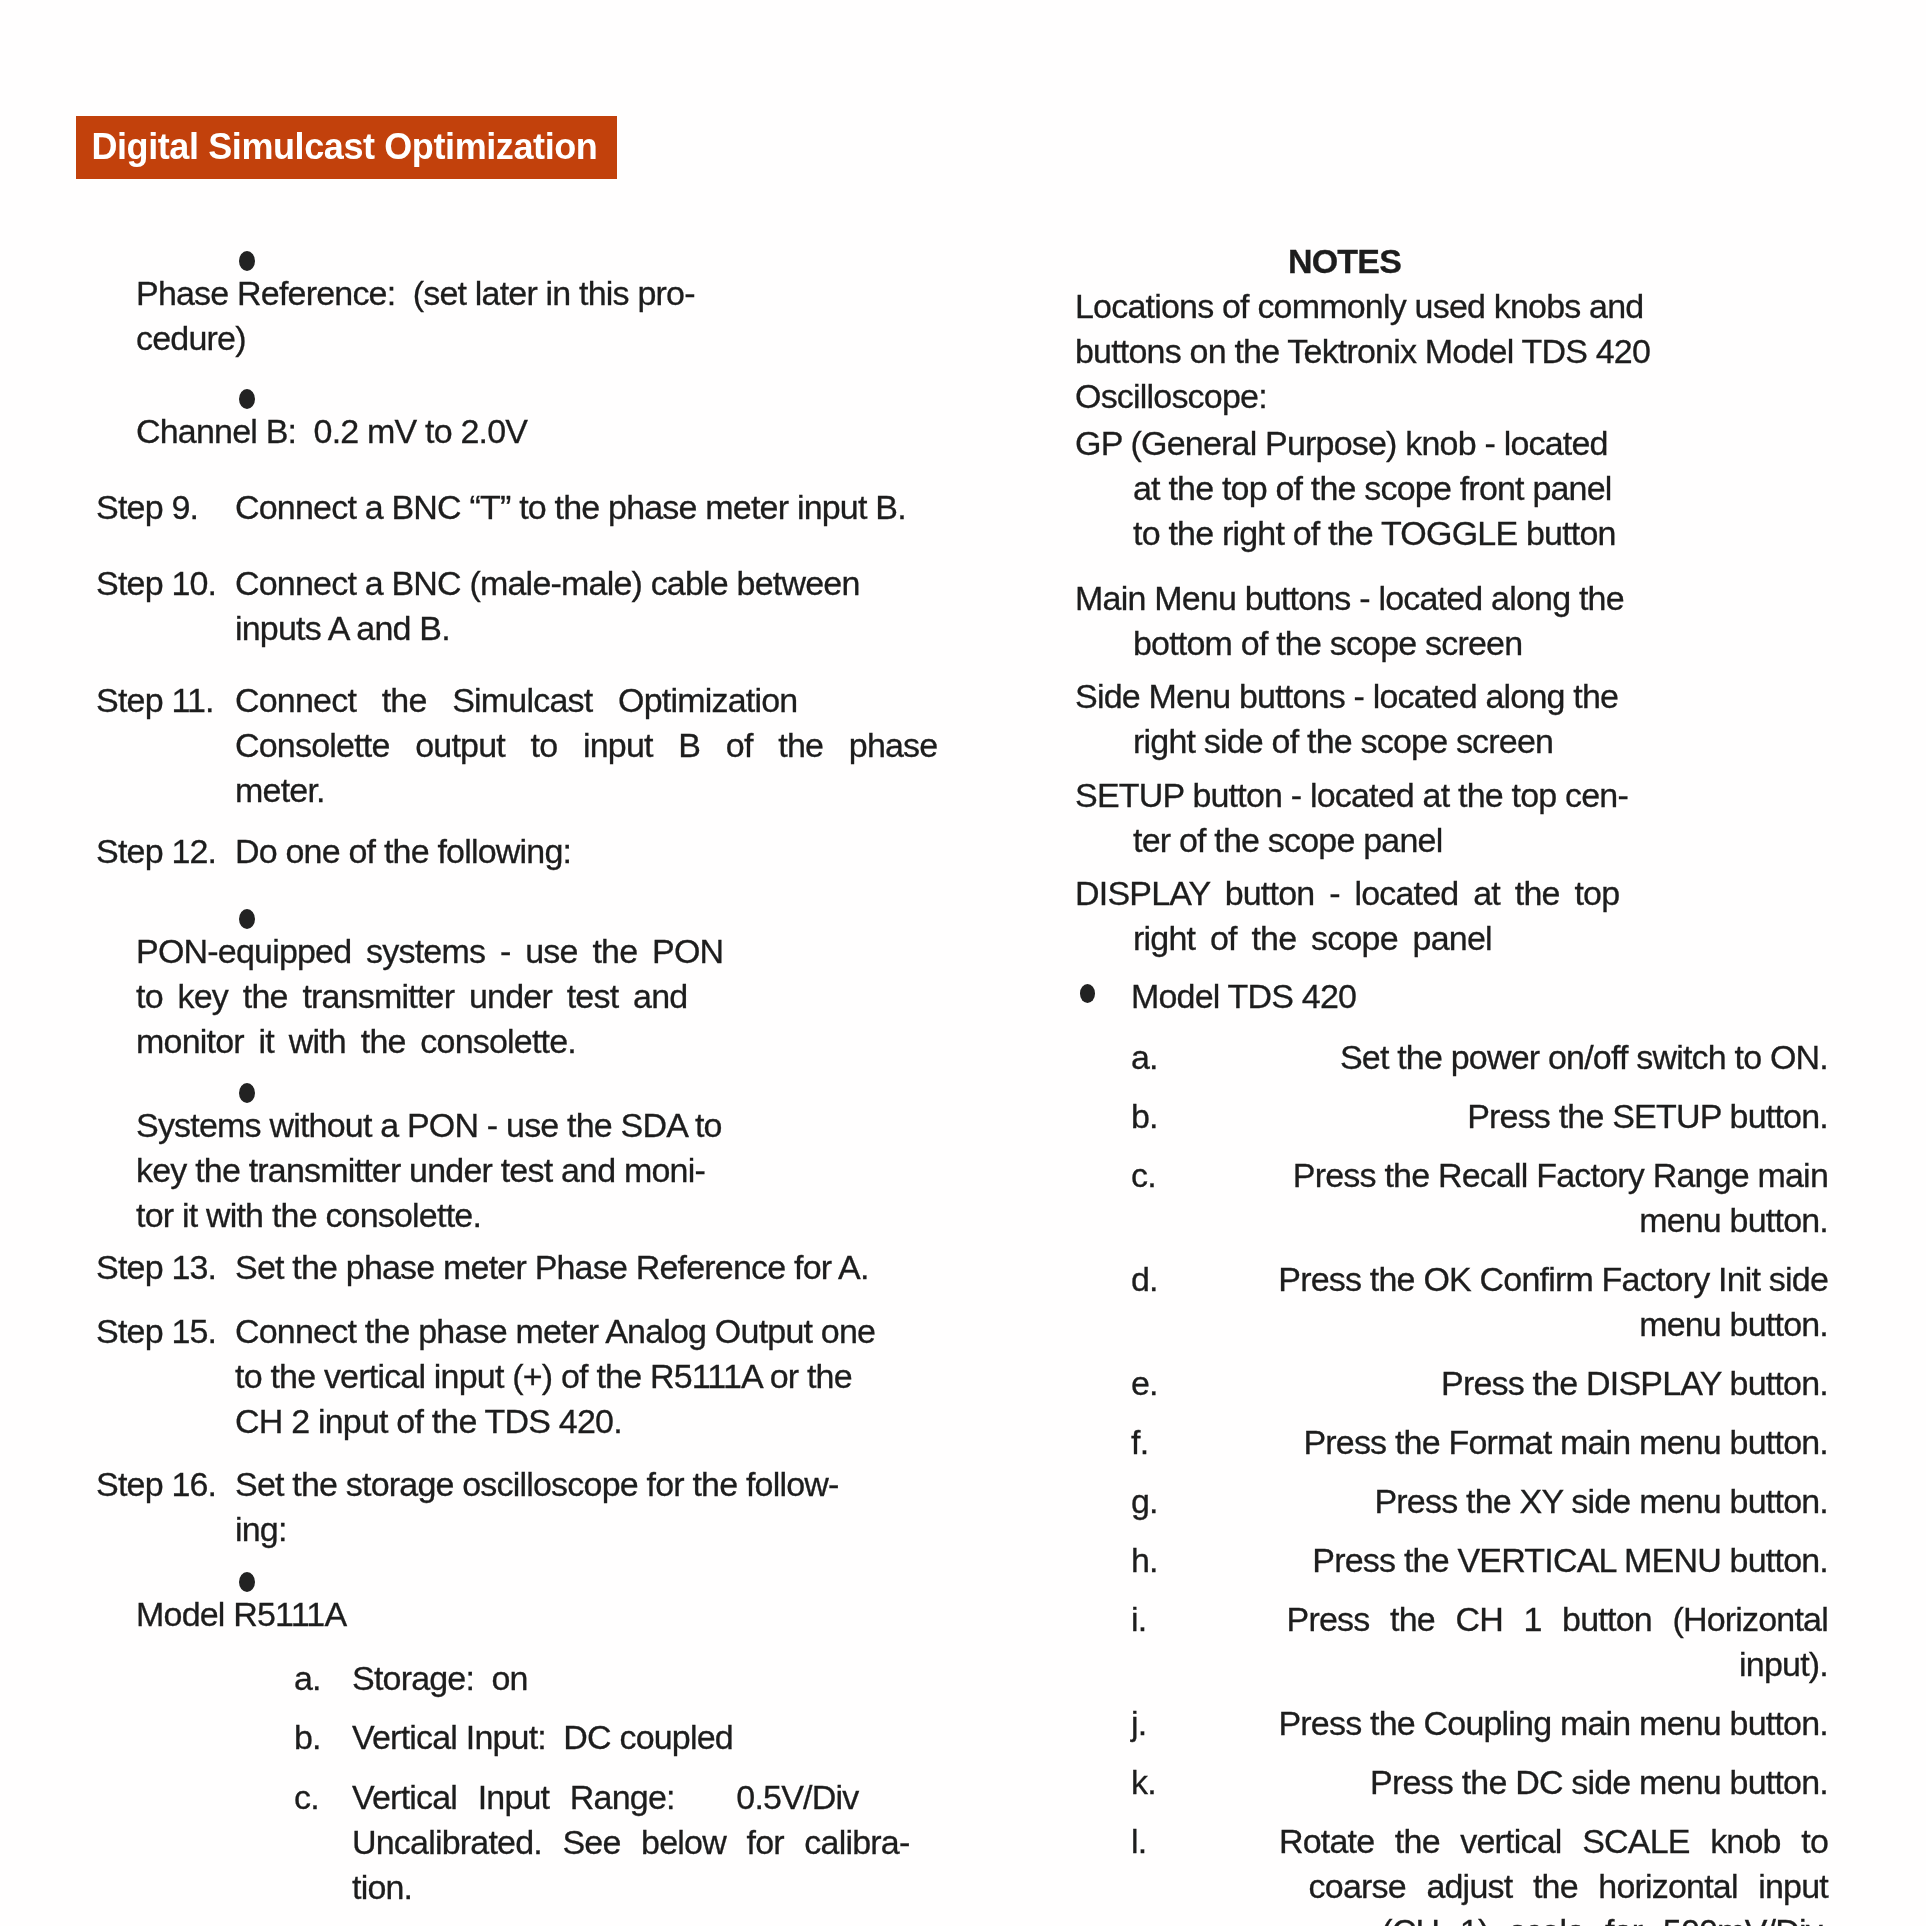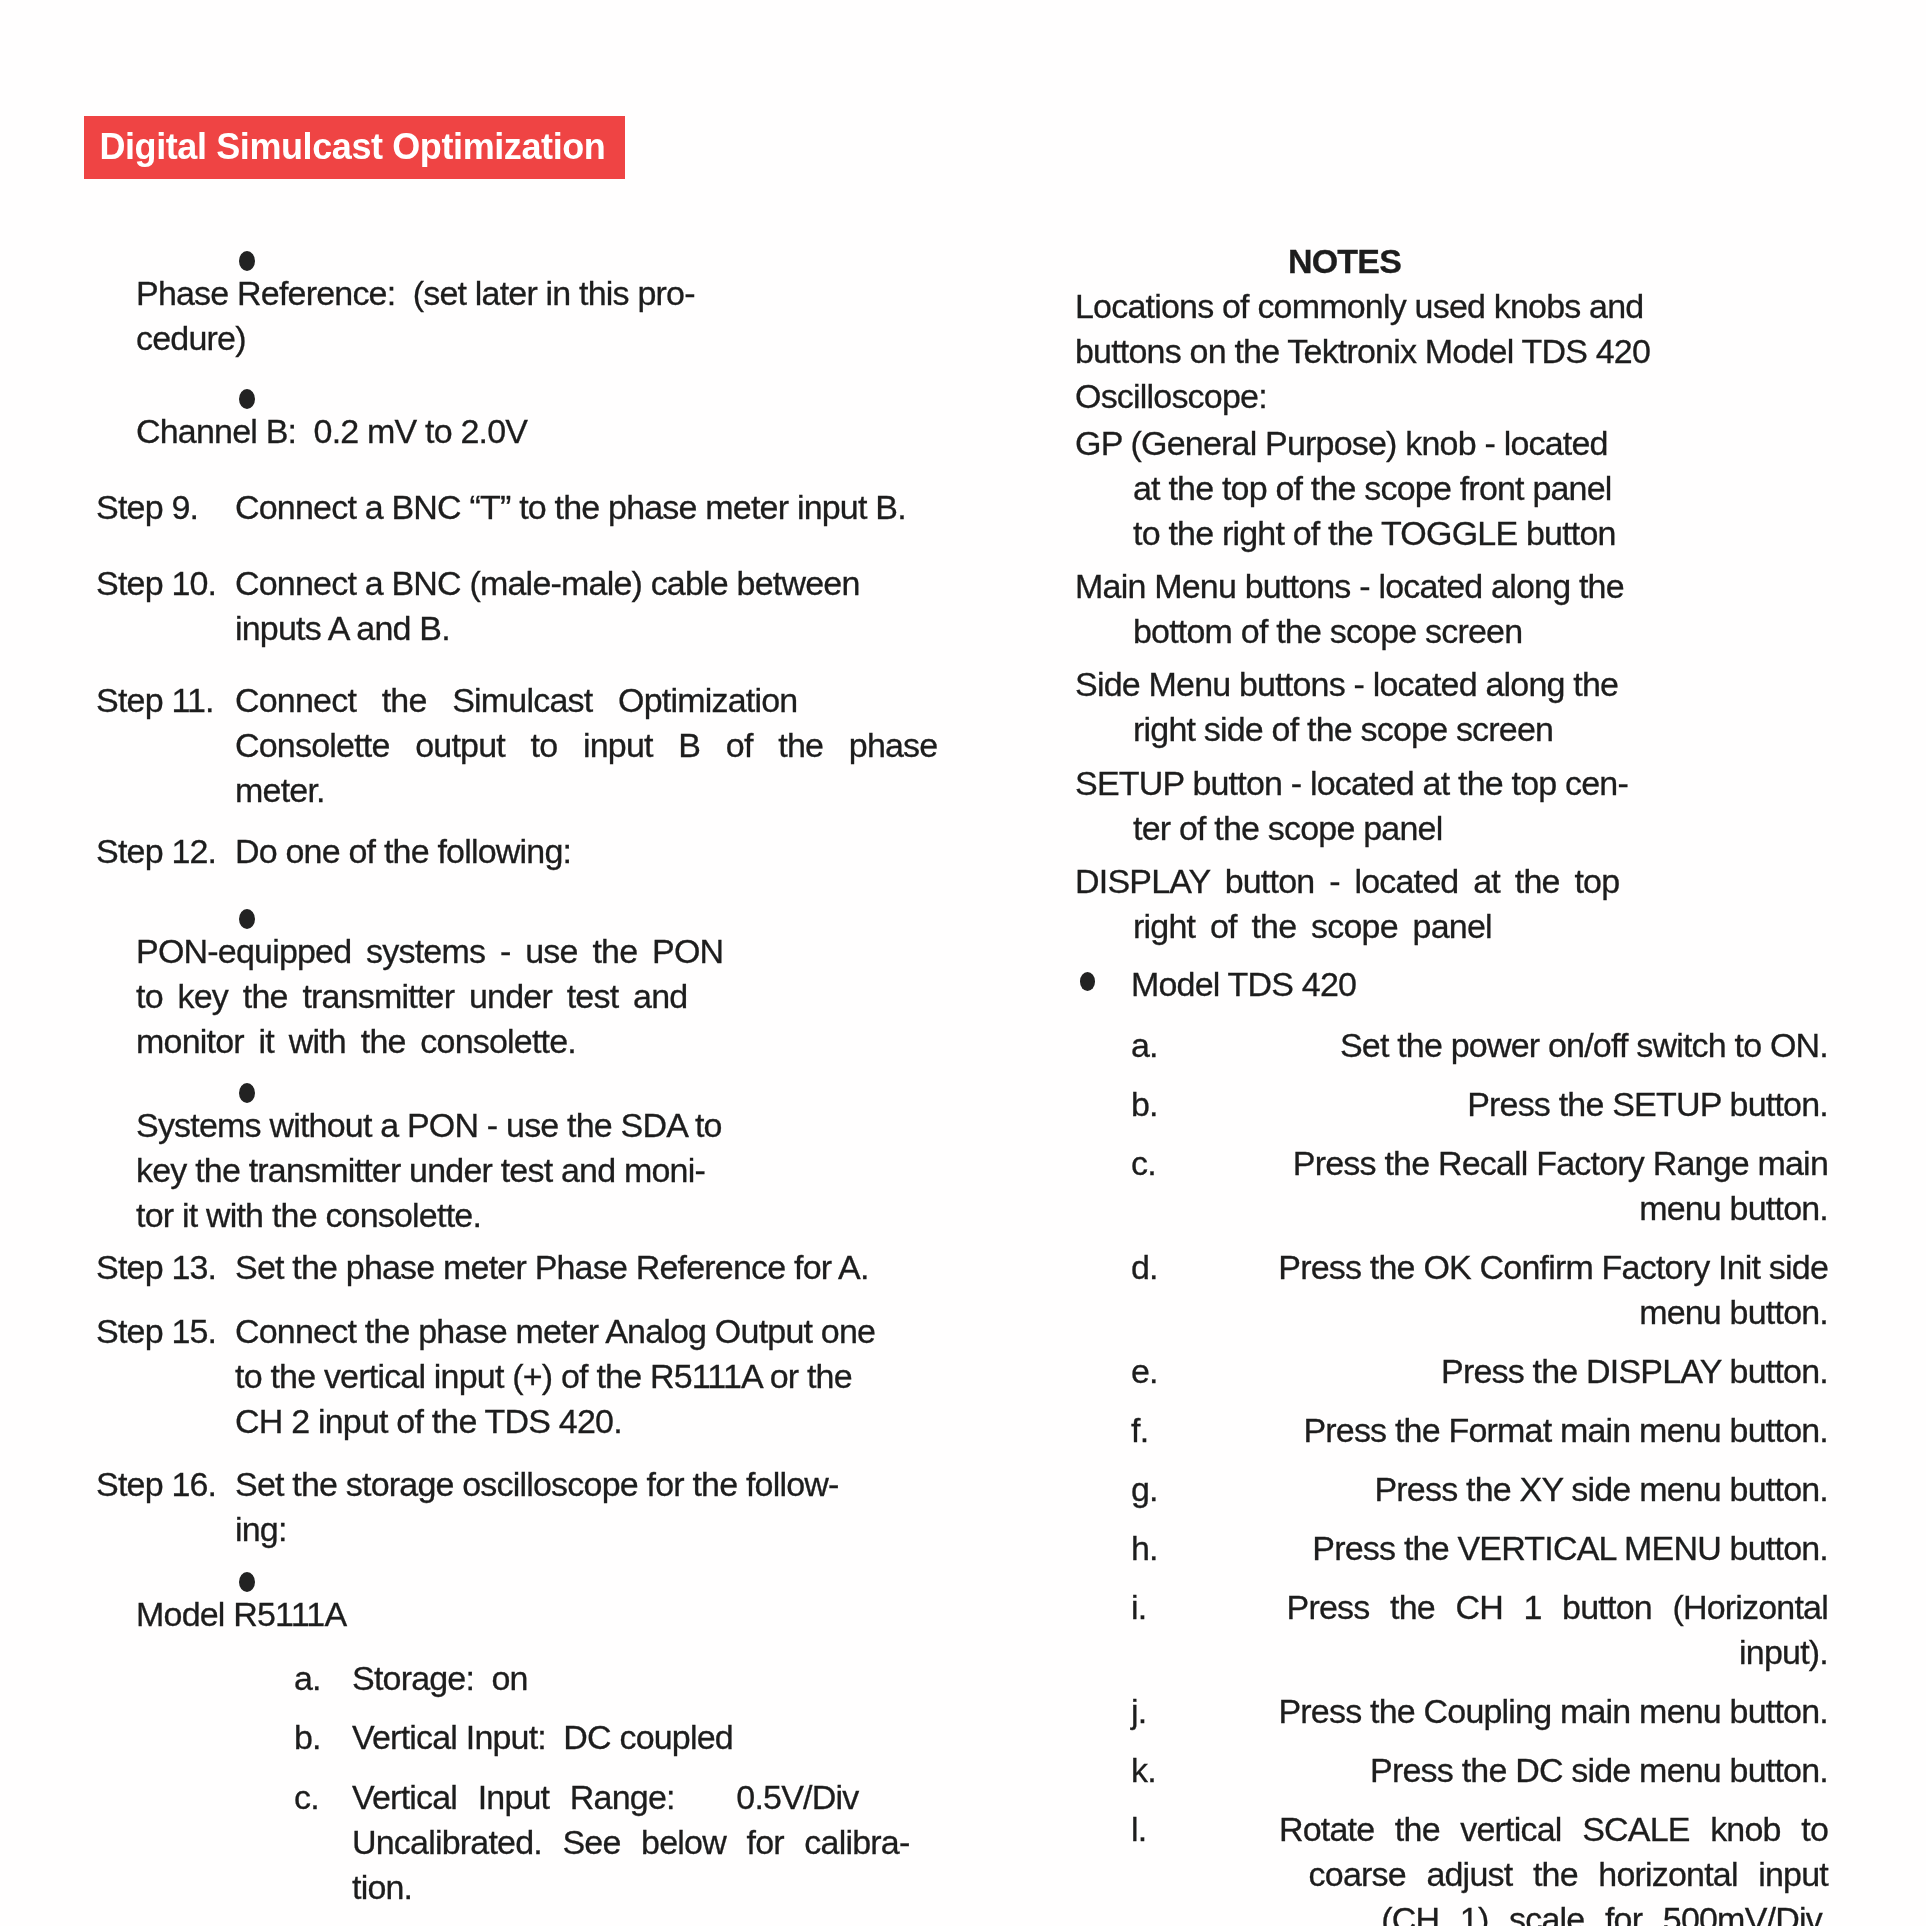--- a/index.html
+++ b/index.html
@@ -12,22 +12,22 @@
     font-family:"Liberation Sans","DejaVu Sans",sans-serif;
     color:#1d1d1d;
     font-size:34px;
     line-height:45px;
     letter-spacing:-0.8px;
     -webkit-text-stroke:0.3px #1d1d1d;
     overflow:hidden;
   }
   .title-bar{
     position:absolute;
-    left:84px; top:116px;
-    background:#ef4444;
+    left:76px; top:116px;
+    background:#c2410c;
     color:#ffffff;
     -webkit-text-stroke:0;
     font-weight:700;
     font-size:36px;
     line-height:42px;
     padding:10px 20px 10.8px 15.4px;
     letter-spacing:-0.4px;
   }
   .col{position:absolute; top:239px;}
   .col-left{left:96px; width:878px;}
@@ -165,21 +165,21 @@
   <div class="col col-right">
 
     <div class="notes-title">NOTES</div>
     <div class="pre" style="width:639px">Locations of commonly used knobs and
 buttons on the Tektronix Model TDS 420
 Oscilloscope:</div>
 
     <div class="para pre" style="margin-top:1.9px">GP (General Purpose) knob - located
 at the top of the scope front panel
 to the right of the TOGGLE button</div>
-    <div class="para pre" style="margin-top:8px">Main Menu buttons - located along the
+    <div class="para pre" style="margin-top:20px">Main Menu buttons - located along the
 bottom of the scope screen</div>
     <div class="para pre" style="margin-top:8.5px">Side Menu buttons - located along the
 right side of the scope screen</div>
     <div class="para pre" style="margin-top:8.5px">SETUP button - located at the top cen-
 ter of the scope panel</div>
     <div class="para pre ws1" style="margin-top:8.5px">DISPLAY button - located at the top
 right of the scope panel</div>
 
     <div class="bullet-row-r" style="margin-top:12.3px">
       <span class="dot"></span>

